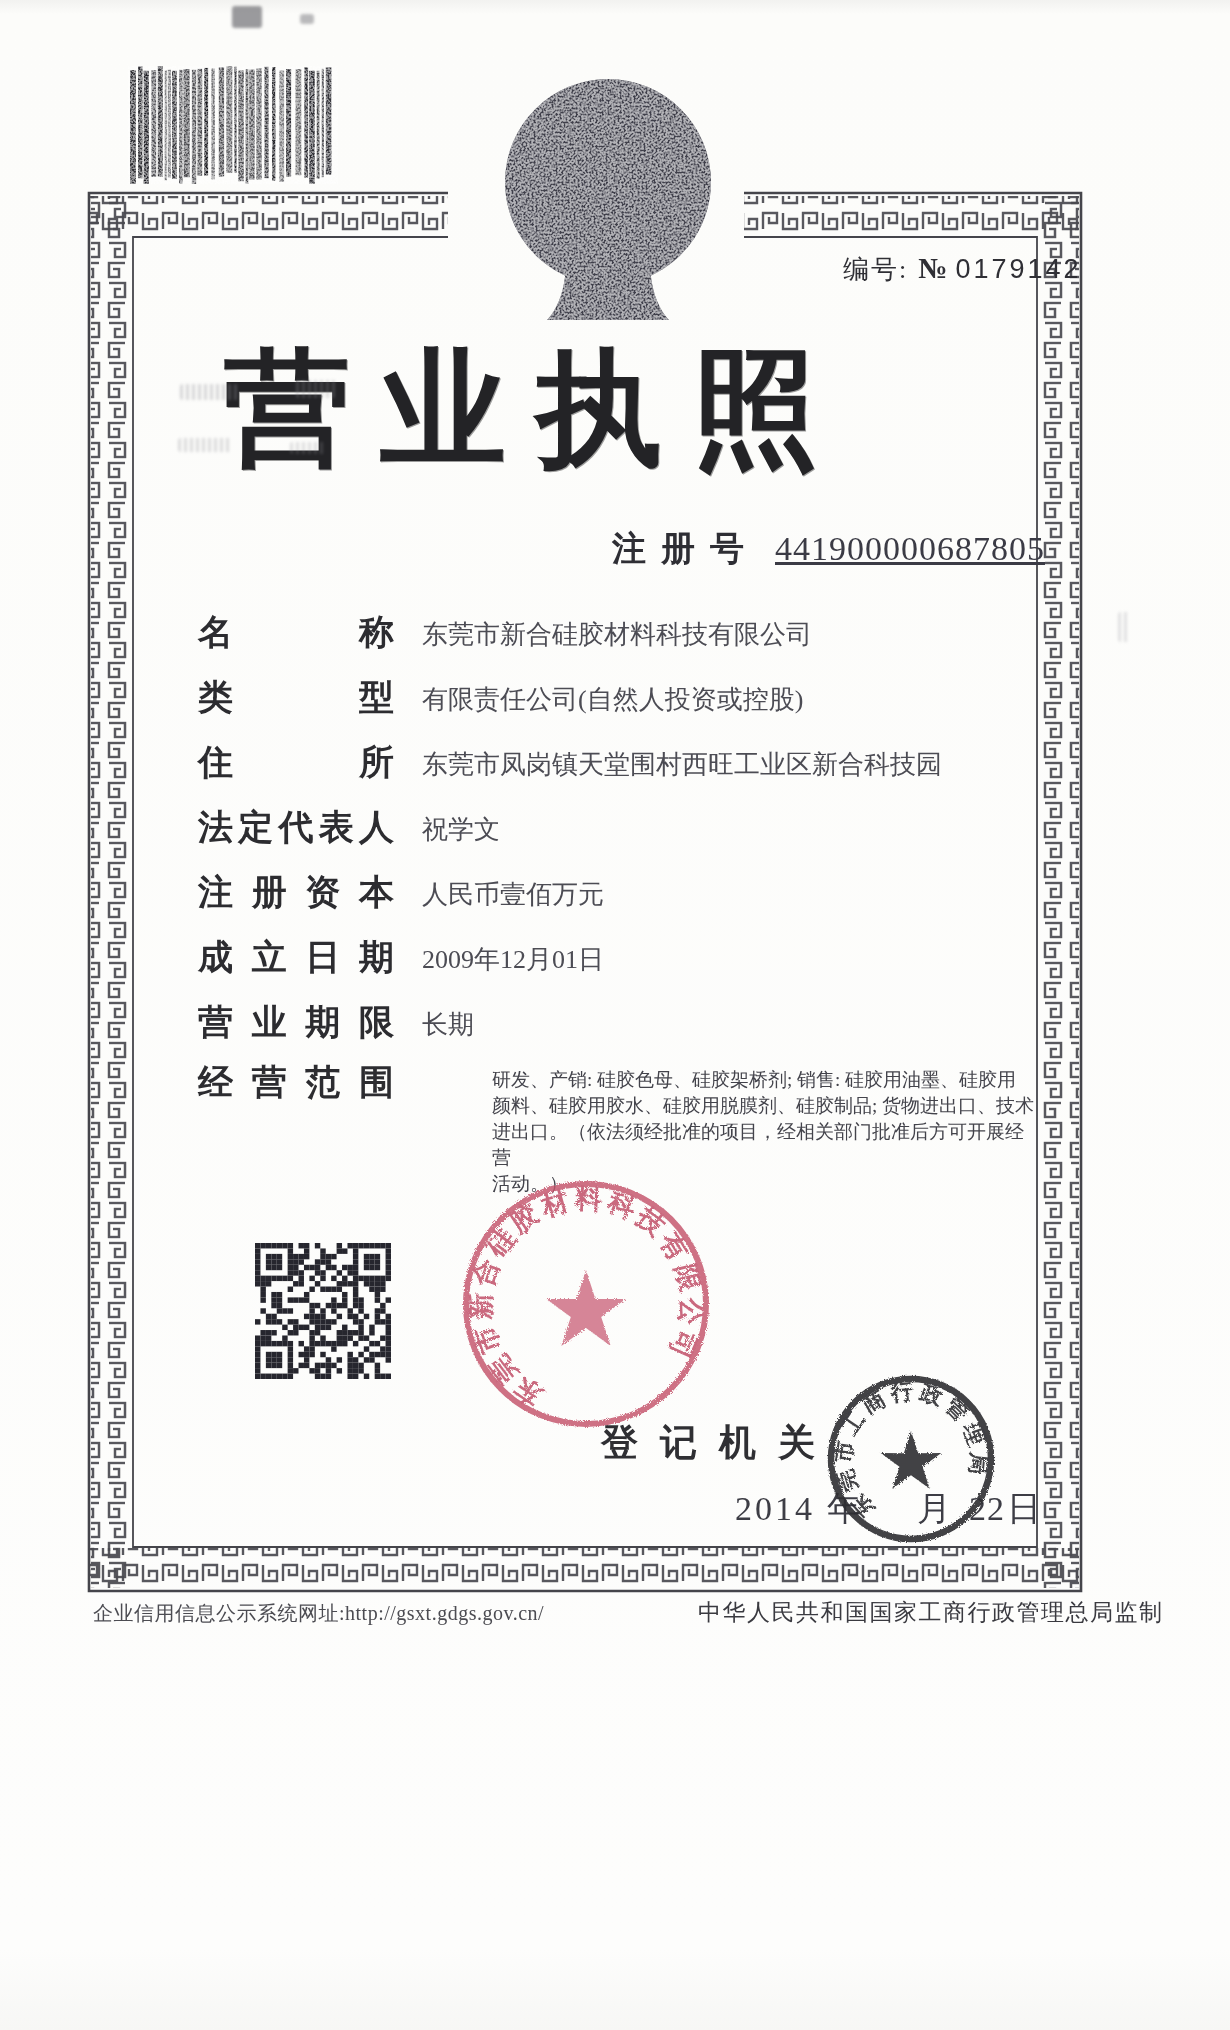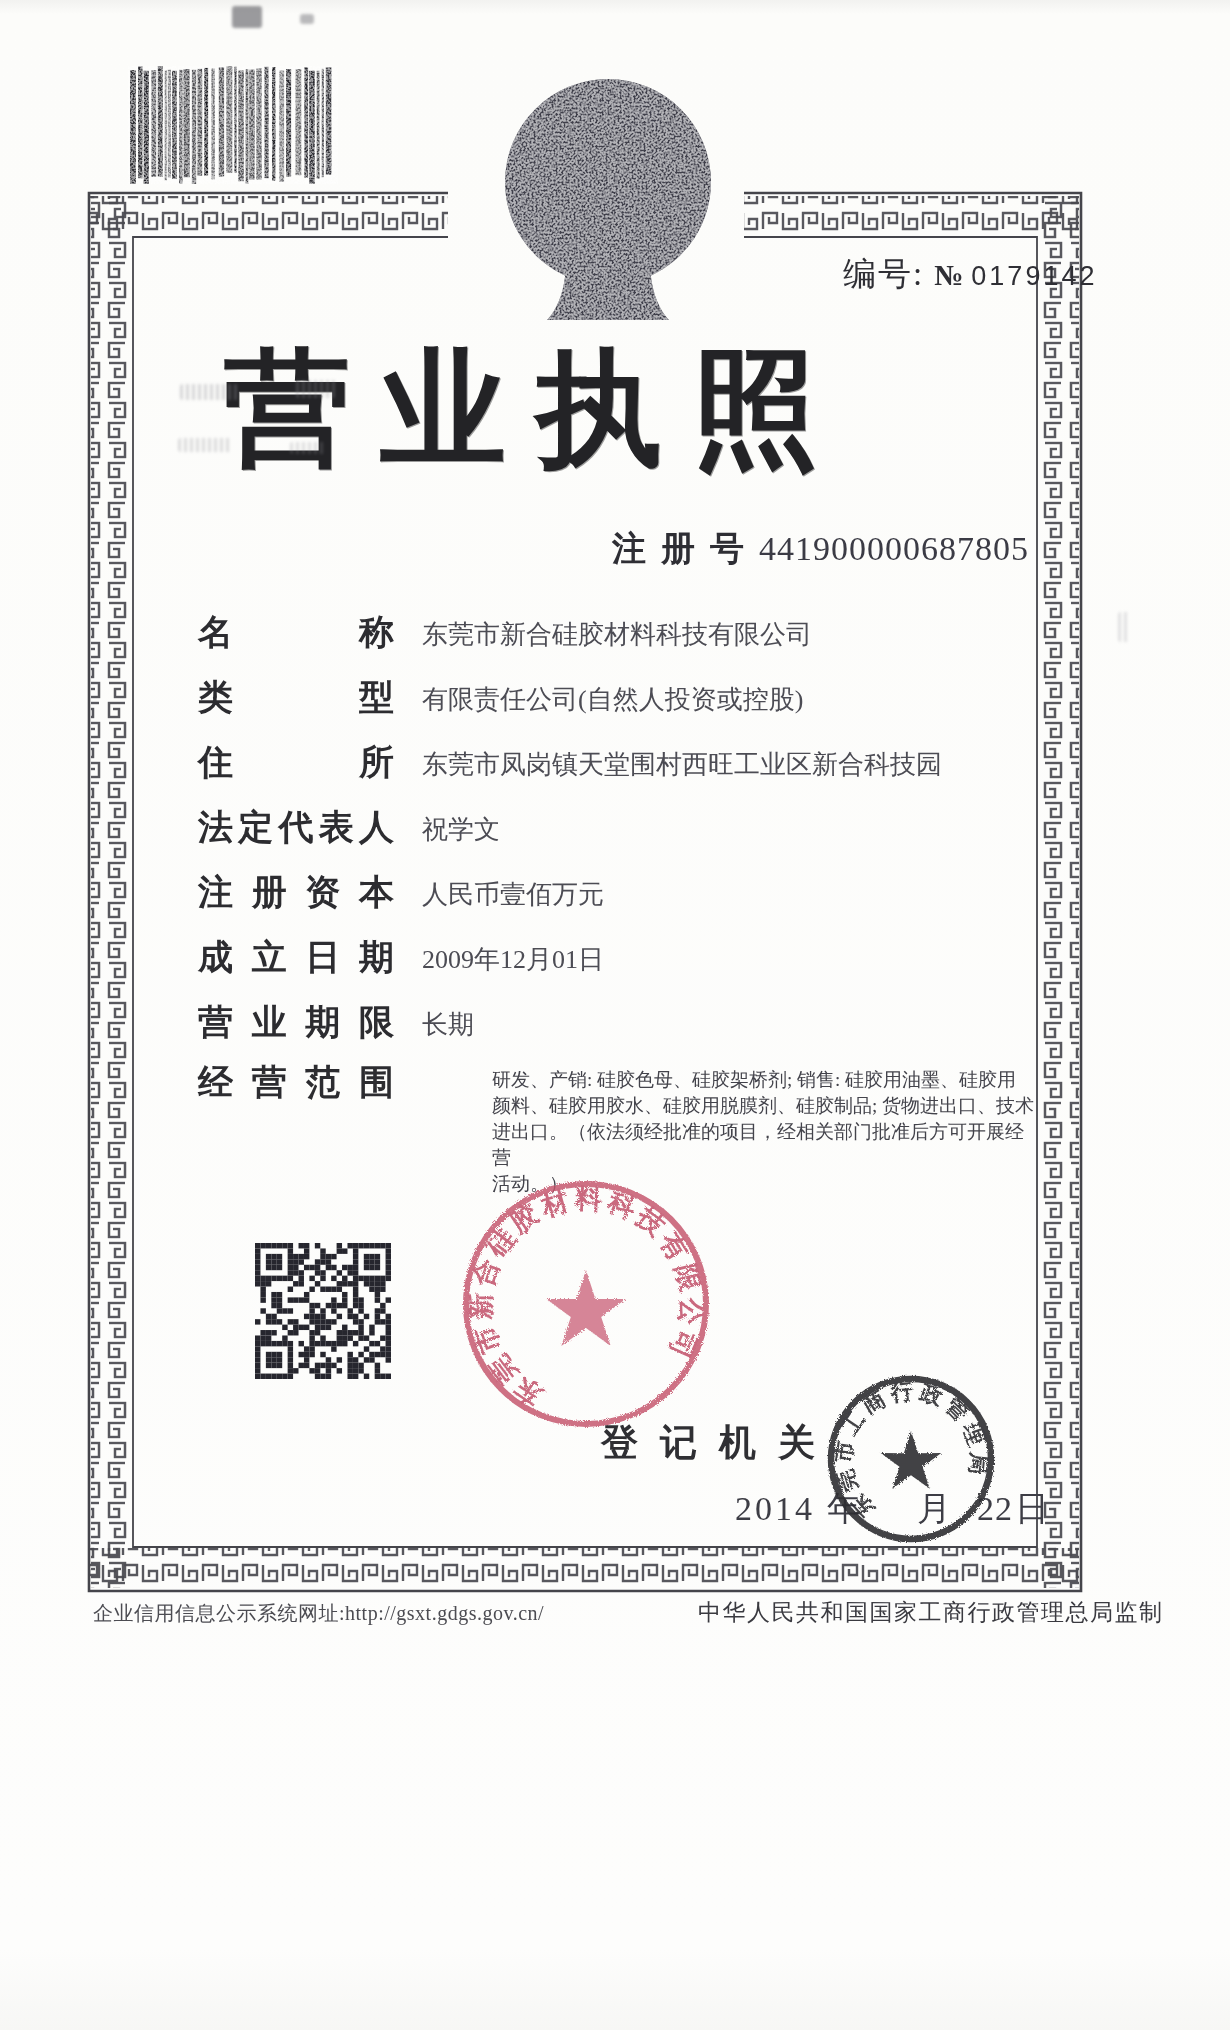--- a/index.html
+++ b/index.html
@@ -11,36 +11,36 @@
   }
   .page{
     position:relative;width:1230px;height:2030px;
     background:linear-gradient(180deg,#f2f2f0 0px,#fcfcfa 14px,#fdfdfc 96%,#f7f7f5 100%);
   }
   svg{display:block;}
   .abs{position:absolute;}
 
   
   .serial{top:252px;left:843px;width:200px;color:#2f2f35;white-space:nowrap;}
-  .serial .lab{font-size:33px;letter-spacing:2px;}
+  .serial .lab{font-size:26px;letter-spacing:2px;}
   .serial .sym{font-size:29px;font-weight:700;margin:0 8px 0 10px;}
   .serial .num{font-size:27px;letter-spacing:3px;font-family:Liberation Sans, sans-serif;}
 
   
   .title{
     top:326px;left:224px;
     font-size:126px;font-weight:700;color:#232326;
     letter-spacing:30px;white-space:nowrap;
     text-shadow:1px 1px 0 rgba(40,40,40,.45);
   }
 
   
   .regline{top:526px;left:612px;white-space:nowrap;color:#33333b;}
   .regline .lab{font-size:34px;font-weight:600;letter-spacing:15px;color:#2e2e34;}
-  .regline .num{font-size:34px;letter-spacing:1px;color:#3b3b45;}
+  .regline .num{font-size:34px;letter-spacing:1px;margin-left:16px;color:#3b3b45;text-decoration:underline;}
 
   
   .fields{top:600px;left:198px;width:840px;}
   .row{display:flex;align-items:center;height:65px;}
   .row.scope{align-items:flex-start;height:auto;margin-top:4px;}
   .flabel{
     width:196px;display:flex;justify-content:space-between;
     font-size:35px;font-weight:600;color:#2c2c30;flex:none;
   }
   .fvalue{
@@ -51,21 +51,21 @@
     margin-left:98px;font-size:19px;line-height:26px;width:572px;
     white-space:pre-line;color:#43434b;font-weight:400;padding-top:8px;
   }
 
   
   .registry{top:1418px;left:601px;font-size:37px;font-weight:600;letter-spacing:22px;color:#2f2f33;white-space:nowrap;}
   .dateline{top:1486px;left:735px;font-size:34px;color:#3d3d45;white-space:nowrap;}
   .dateline .y{letter-spacing:3px;}
   .dateline .u1{margin-left:12px;}
   .dateline .u2{margin-left:56px;}
-  .dateline .d{margin-left:26px;letter-spacing:1px;}
+  .dateline .d{margin-left:18px;letter-spacing:1px;}
   .dateline .u3{margin-left:2px;}
 
   
   .footer-left{top:1600px;left:93px;font-size:20px;color:#4c4c52;letter-spacing:.5px;white-space:nowrap;}
   .footer-right{top:1597px;left:698px;font-size:23px;color:#3a3a40;letter-spacing:1.5px;white-space:nowrap;}
 
   
   .smudge{
     position:absolute;border-radius:3px;filter:blur(1.5px);
     background:repeating-linear-gradient(90deg,#8d8d94 0 3px,rgba(141,141,148,0) 3px 6px);

